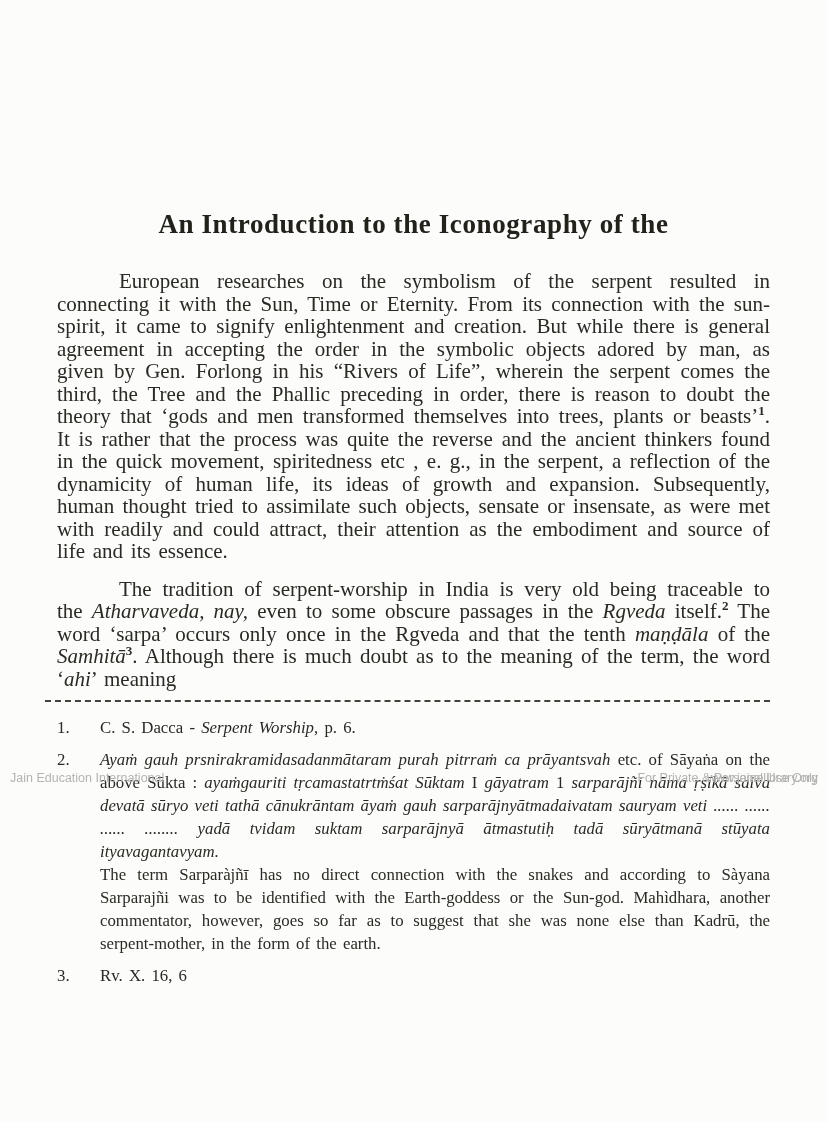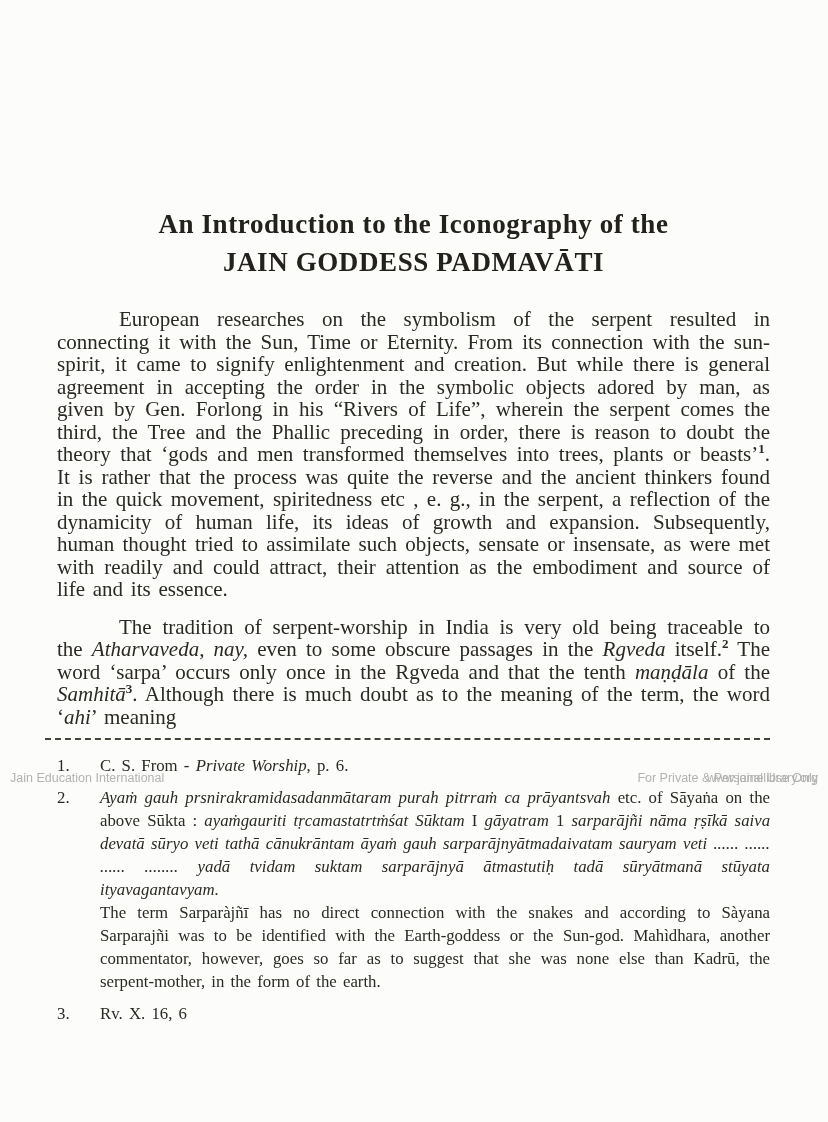--- a/index.html
+++ b/index.html
@@ -100,37 +100,36 @@
   }
 </style>
 </head>
 <body>
 
 <div class="page">
   <div class="content">
 
     <h1 class="page-title">
       <span>An Introduction to the Iconography of the</span><br>
-      <span>JAIN GODDESS PADMAVĀTI</span>
     </h1>
 
     <p class="body-para"><span>European researches on the symbolism of the serpent resulted in connecting it with the Sun, Time or Eternity.  From its connection with the sun-spirit, it came to signify enlightenment and creation.  But while there is general agreement in accepting the order in the symbolic objects adored by man, as given by Gen. Forlong in his “Rivers of Life”, wherein the serpent comes the third, the Tree and the Phallic preceding in order, there is reason to doubt the theory that ‘gods and men transformed themselves into trees, plants or beasts’</span><sup>1</sup><span>.  It is rather that the process was quite the reverse and the ancient thinkers found in the quick movement, spiritedness etc , e. g., in the serpent, a reflection of the dynamicity of human life, its ideas of growth and expansion.  Subsequently, human thought tried to assimilate such objects, sensate or insensate, as were met with readily and could attract, their attention as the embodiment and source of life and its essence.</span></p>
 
     <p class="body-para"><span>The tradition of serpent-worship in India is very old being traceable to the </span><i>Atharvaveda, nay,</i><span> even to some obscure passages in the </span><i>Rgveda</i><span> itself.</span><sup>2</sup><span>  The word ‘sarpa’ occurs only once in the Rgveda and that the tenth </span><i>maṇḍāla</i><span> of the </span><i>Samhitā</i><sup>3</sup><span>. Although there is much doubt as to the meaning of the term, the word ‘</span><i>ahi</i><span>’ meaning</span></p>
 
   </div>
 
   <hr class="footnote-rule">
 
   <div class="footnotes">
 
     <div class="footnote">
       <span class="footnote-number">1.</span>
       <div class="footnote-body">
-        <div class="footnote-block"><span>C. S. From - </span><i>Private Worship</i><span>, p. 6.</span></div>
+        <div class="footnote-block"><span>C. S. Dacca - </span><i>Serpent Worship</i><span>, p. 6.</span></div>
       </div>
     </div>
 
     <div class="footnote">
       <span class="footnote-number">2.</span>
       <div class="footnote-body">
         <div class="footnote-block"><i>Ayaṁ gauh prsnirakramidasadanmātaram purah pitrraṁ ca prāyantsvah</i><span> etc. of Sāyaṅa on the above Sūkta : </span><i>ayaṁgauriti tṛcamastatrtṁśat Sūktam</i><span> I </span><i>gāyatram</i><span> 1 </span><i>sarparājñi nāma ṛṣīkā saiva devatā sūryo veti tathā cānukrāntam āyaṁ gauh sarparājnyātmadaivatam sauryam veti ...... ...... ...... ........ yadā tvidam suktam sarparājnyā ātmastutiḥ tadā sūryātmanā stūyata ityavagantavyam.</i></div>
         <div class="footnote-block"><span>The term Sarparàjñī has no direct connection with the snakes and according to Sàyana Sarparajñi was to be identified with the Earth-goddess or the Sun-god. Mahìdhara, another commentator, however, goes so far as to suggest that she was none else than Kadrū, the serpent-mother, in the form of the earth.</span></div>
       </div>
     </div>

